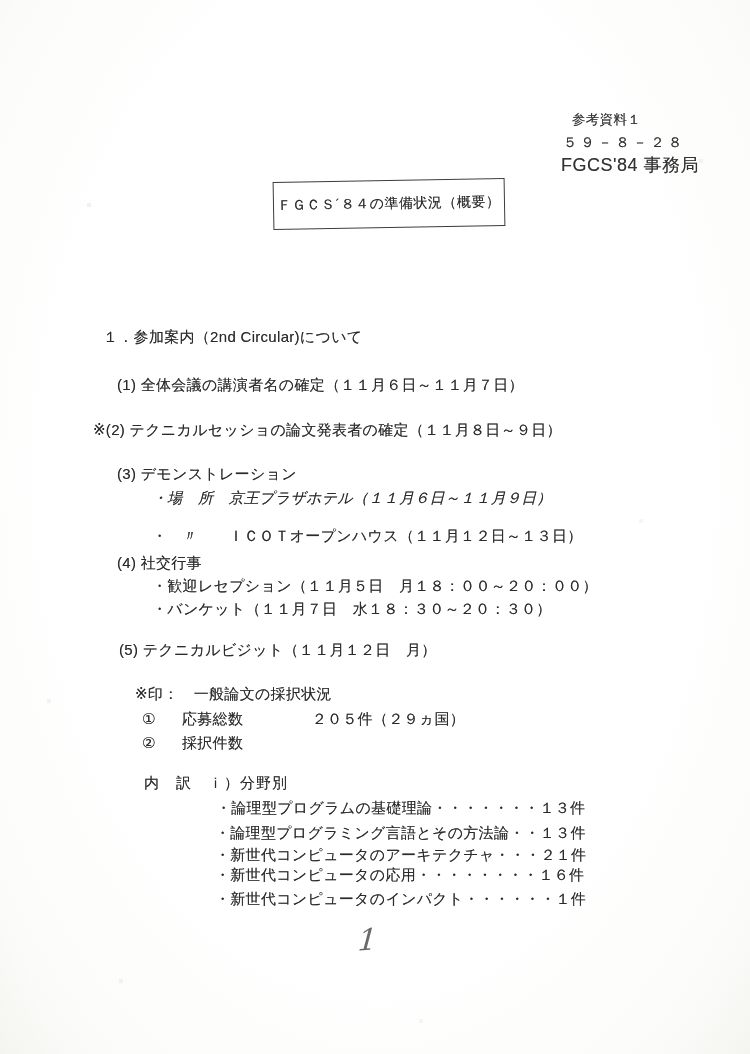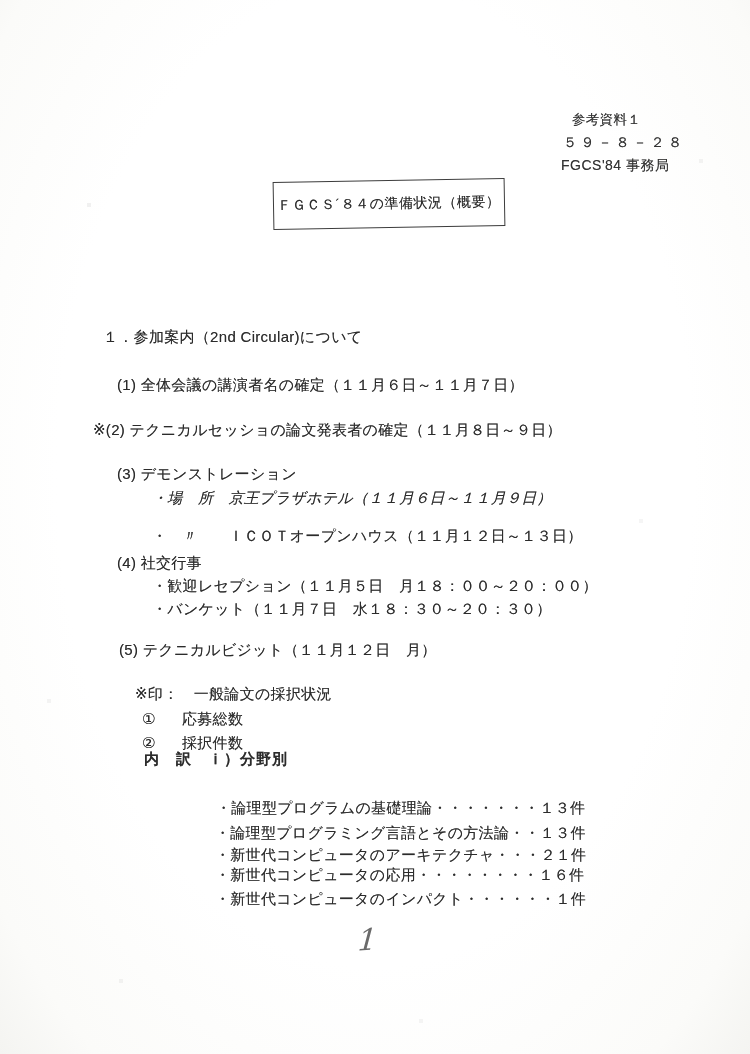--- a/index.html
+++ b/index.html
@@ -33,21 +33,21 @@
     line-height: 20px;
     letter-spacing: 0.3px;
     white-space: pre;
     color: #2b2b2b;
     text-shadow: 0 0 0.5px rgba(50,50,50,0.55);
     margin-top: 24px;
   }
   .hdr { color: #333; }
   .hdr-ref   { left: 572px; top: 86px;  font-size: 13.5px; }
   .hdr-date  { left: 563px; top: 108px; font-size: 14px; letter-spacing: 3.5px; }
-  .hdr-office{ left: 561px; top: 131px; font-size: 14px; letter-spacing: 0.5px; }
+  .hdr-office{ left: 561px; top: 131px; font-size: 18px; letter-spacing: 0.5px; }
 
   .title-box {
     position: absolute;
     left: 273px; top: 180px;
     width: 232px; height: 48px;
     border: 1.5px solid #3c3c3c;
     transform: rotate(-1deg);
     display: flex; align-items: center; justify-content: center;
     background: #fff;
   }
@@ -71,21 +71,21 @@
   .item5 { left: 119px; top: 616px; }
 
   .note-heading { left: 135px; top: 660px; }
   .stat-row { position: absolute; left: 142px; display: flex; }
   .stat-row-1 { top: 685px; }
   .stat-row-2 { top: 709px; }
   .stat-num   { width: 40px; }
   .stat-label { width: 115px; }
   .stat-value { width: 168px; text-align: right; }
 
-  .breakdown-heading { left: 144px; top: 725px; letter-spacing: 1px; font-weight: bold; }
+  .breakdown-heading { left: 144px; top: 749px; letter-spacing: 1px; }
   .brow-0 { left: 216px; top: 774px; }
   .brow-1 { left: 215px; top: 799px; }
   .brow-2 { left: 215px; top: 821px; }
   .brow-3 { left: 215px; top: 841px; }
   .brow-4 { left: 215px; top: 865px; }
 
   .page-number {
     position: absolute;
     left: 358px; top: 922px;
     font-family: "DejaVu Serif", serif;
@@ -122,20 +122,21 @@
 <div class="line item4-sub1">・歓迎レセプション（１１月５日　月１８：００～２０：００）</div>
 <div class="line item4-sub2">・バンケット（１１月７日　水１８：３０～２０：３０）</div>
 
 <div class="line item5">(5) テクニカルビジット（１１月１２日　月）</div>
 
 <div class="line note-heading">※印：　一般論文の採択状況</div>
 
 <div class="line stat-row stat-row-1">
   <span class="stat-num">①</span>
   <span class="stat-label">応募総数</span>
+  <span class="stat-value">２０５件（２９ヵ国）</span>
 </div>
 <div class="line stat-row stat-row-2">
   <span class="stat-num">②</span>
   <span class="stat-label">採択件数</span>
 </div>
 
 <div class="line breakdown-heading">内　訳　ｉ）分野別</div>
 
 <div class="line brow-0">・論理型プログラムの基礎理論・・・・・・・１３件</div>
 <div class="line brow-1">・論理型プログラミング言語とその方法論・・１３件</div>

